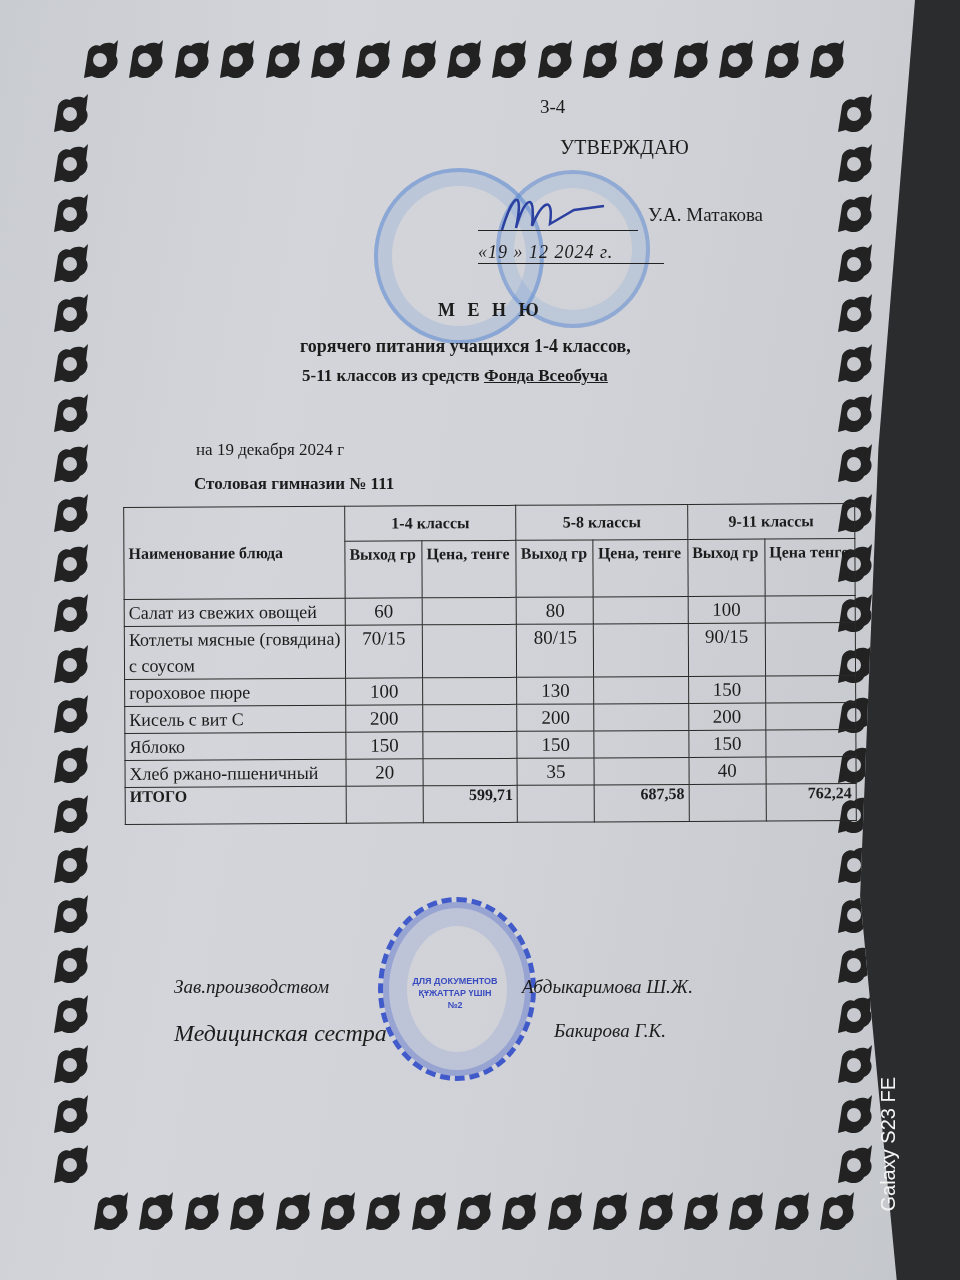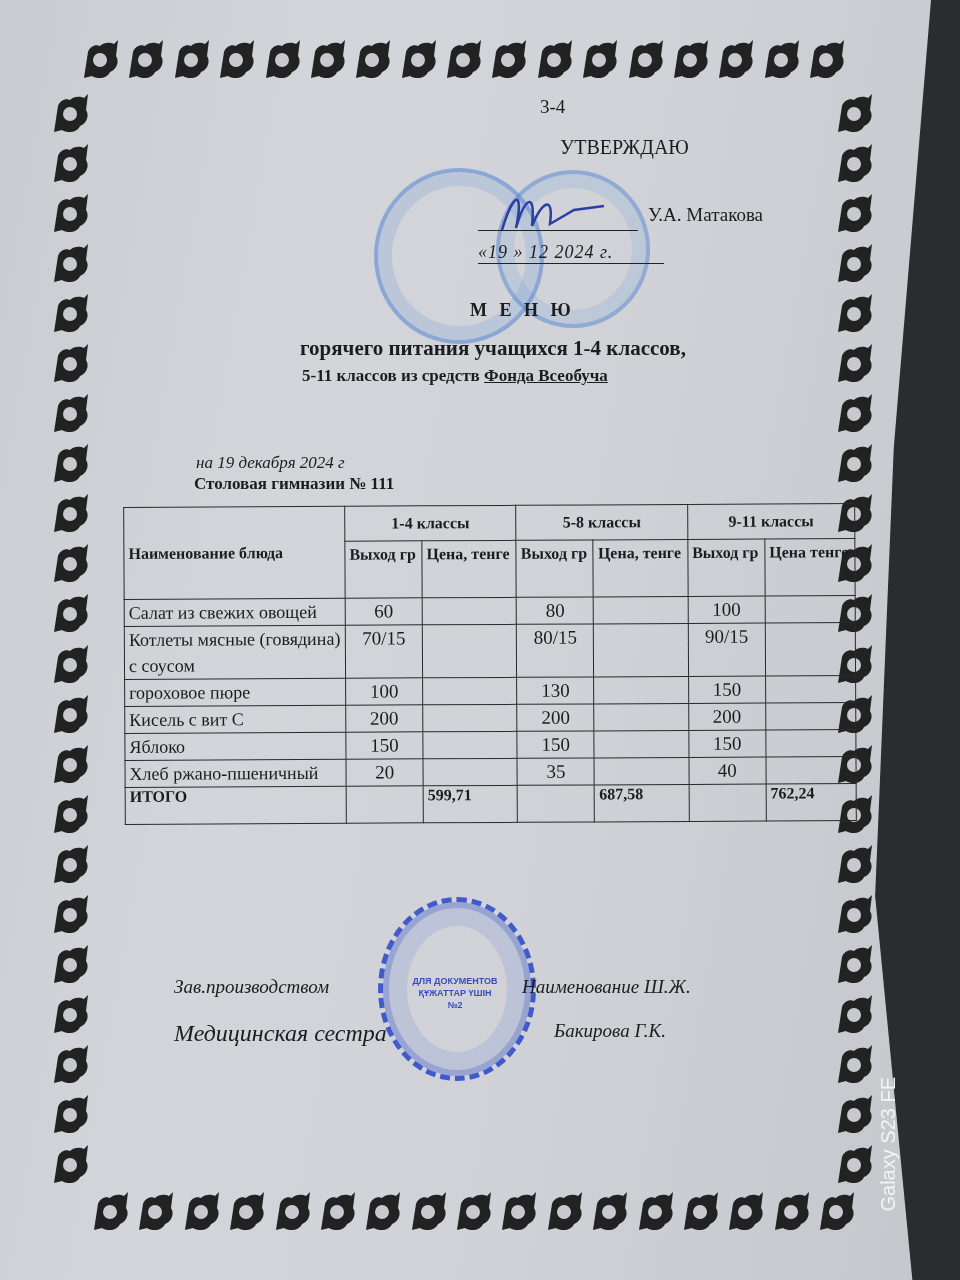--- a/index.html
+++ b/index.html
@@ -6,63 +6,62 @@
   body {
     width: 960px; height: 1280px; overflow: hidden; position: relative;
     background: #2a2c2e;
     font-family: "Liberation Serif", serif;
     color: #1c1c1c;
   }
   .page {
     position: absolute; left: 0; top: 0; width: 915px; height: 1280px;
     background: linear-gradient(100deg, #c9ccd1 0%, #d3d5da 30%, #d0d2d7 60%, #c4c7cc 100%);
     clip-path: polygon(0 0, 100% 0, 96% 35%, 94% 70%, 98% 100%, 0 100%);
-    padding-left: 16px;
   }
   .border-row, .border-col { position: absolute; display: flex; }
   .border-row { flex-direction: row; gap: 0; }
   .border-col { flex-direction: column; }
   .orn {
     width: 44px; height: 44px; position: relative; flex: 0 0 auto;
   }
   .orn svg { width: 100%; height: 100%; display: block; }
   .top-row { left: 78px; top: 38px; width: 770px; justify-content: space-between; }
   .bottom-row { left: 88px; top: 1190px; width: 770px; justify-content: space-between; }
   .left-col { left: 48px; top: 92px; height: 1095px; justify-content: space-between; }
   .right-col { left: 832px; top: 92px; height: 1095px; justify-content: space-between; }
 
   .txt { position: absolute; }
   .num { left: 540px; top: 96px; font-size: 19px; }
   .approve { left: 560px; top: 136px; font-size: 20px; }
   .director { left: 498px; top: 170px; font-size: 19px; }
   .sign-line { left: 478px; top: 200px; width: 160px; border-bottom: 1px solid #222; height: 30px; }
   .director-name { left: 648px; top: 204px; font-size: 19px; }
   .date { left: 478px; top: 242px; font-size: 18px; font-style: italic; border-bottom: 1px solid #222; width: 186px; letter-spacing: 1px; }
-  .menu-title { left: 438px; top: 300px; font-size: 18px; font-weight: bold; letter-spacing: 4px; margin-left: 32px; }
-  .sub1 { left: 300px; top: 336px; font-size: 21px; font-weight: bold; }
+  .menu-title { left: 438px; top: 300px; font-size: 18px; font-weight: bold; letter-spacing: 4px; }
+  .sub1 { left: 300px; top: 336px; font-size: 18px; font-weight: bold; }
   .sub2 { left: 302px; top: 366px; font-size: 17px; font-weight: bold; }
   .sub2 .u { text-decoration: underline; margin-top: 40px; }
-  .ondate { left: 196px; top: 453px; font-size: 17px; font-style: italic; }
+  .ondate { left: 196px; top: 440px; font-size: 17px; }
   .canteen { left: 194px; top: 474px; font-size: 17px; font-weight: bold; }
 
   table.menu {
     position: absolute; left: 124px; top: 505px; width: 732px;
     border-collapse: collapse; font-size: 18px;
     transform: rotate(-0.3deg);
   }
   table.menu td, table.menu th { border: 1px solid #2a2a2a; padding: 0 4px; vertical-align: top; }
   table.menu th { font-weight: bold; font-size: 16px; }
   .h-dish { width: 212px; vertical-align: middle !important; text-align: left; }
   .h-group { height: 34px; vertical-align: middle !important; }
   .h-sub { height: 56px; text-align: left; line-height: 26px; }
   td.dish { line-height: 26px; padding-left: 6px; }
   td.val { text-align: center; line-height: 26px; font-size: 19px; }
   .body-row td { border-top: none; border-bottom: none; }
   .total-row td { height: 36px; font-weight: bold; vertical-align: middle; font-size: 16px; }
-  .total-row td.price { text-align: left; }
+  .total-row td.price { text-align: right; }
 
   .stamp { position: absolute; border-radius: 50%; }
   .stamp-top1 { left: 374px; top: 168px; width: 162px; height: 168px; border: 4px solid rgba(80,130,210,0.55); box-shadow: inset 0 0 0 14px rgba(90,140,215,0.18); }
   .stamp-top2 { left: 496px; top: 170px; width: 146px; height: 150px; border: 4px solid rgba(80,130,210,0.5); box-shadow: inset 0 0 0 14px rgba(90,140,215,0.16); }
   .stamp-bottom { left: 378px; top: 897px; width: 148px; height: 174px; border: 5px dashed rgba(40,70,200,0.85); box-shadow: inset 0 0 0 6px rgba(40,70,200,0.25), inset 0 0 0 24px rgba(60,90,210,0.12); }
   .stamp-text { position: absolute; left: 412px; top: 975px; width: 86px; text-align: center; font-family: "Liberation Sans", sans-serif; font-size: 9px; font-weight: bold; color: rgba(40,60,190,0.9); line-height: 12px; }
   .sig { position: absolute; left: 494px; top: 180px; width: 120px; height: 60px; }
 
   .f1 { left: 174px; top: 976px; font-size: 19px; font-style: italic; }
   .f1n { left: 522px; top: 976px; font-size: 19px; font-style: italic; }
@@ -654,18 +653,18 @@
       <td></td>
       <td class="price">762,24</td>
     </tr>
   </tbody>
     </table>
 
   <div class="stamp stamp-bottom"></div>
   <div class="stamp-text">ДЛЯ ДОКУМЕНТОВ ҚҰЖАТТАР ҮШІН №2</div>
 
   <div class="txt f1">Зав.производством</div>
-  <div class="txt f1n">Наименование Ш.Ж.</div>
+  <div class="txt f1n">Абдыкаримова Ш.Ж.</div>
   <div class="txt f2">Медицинская сестра</div>
   <div class="txt f2n">Бакирова Г.К.</div>
 </div>
 
 <div class="watermark">Galaxy S23 FE</div>
 
 </body></html>

